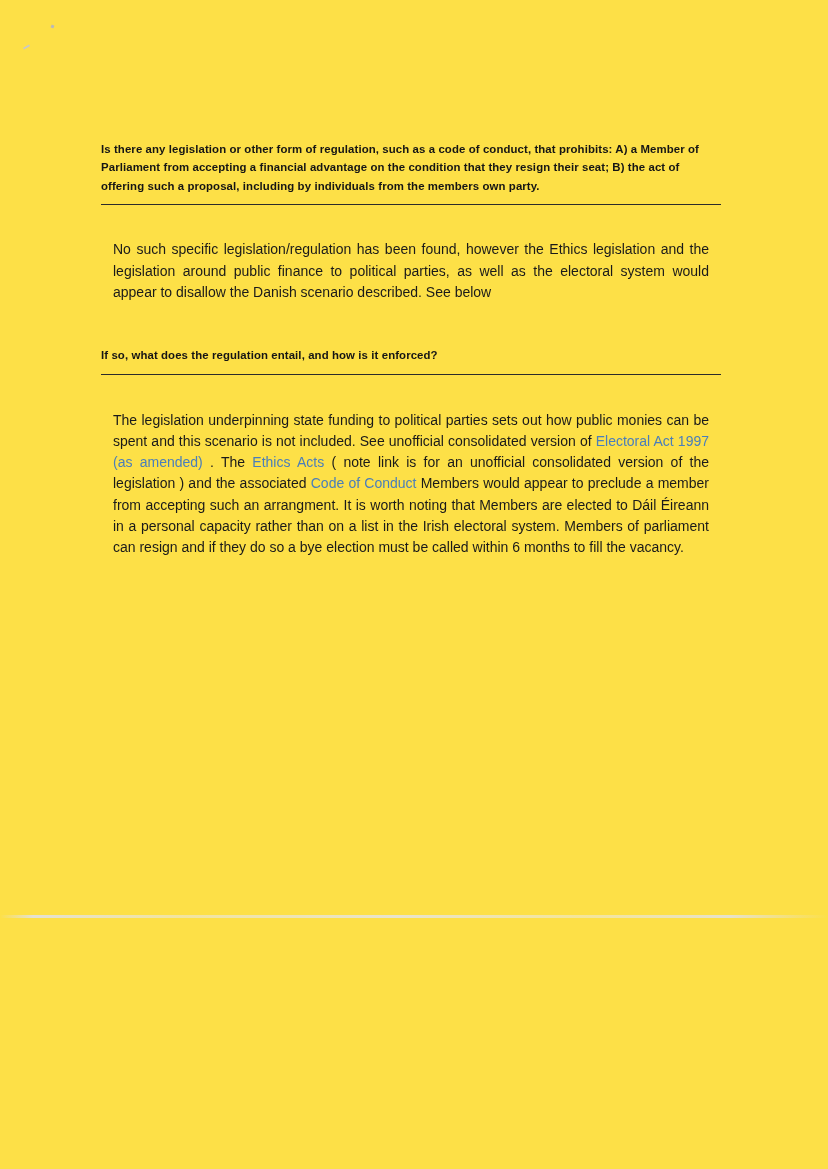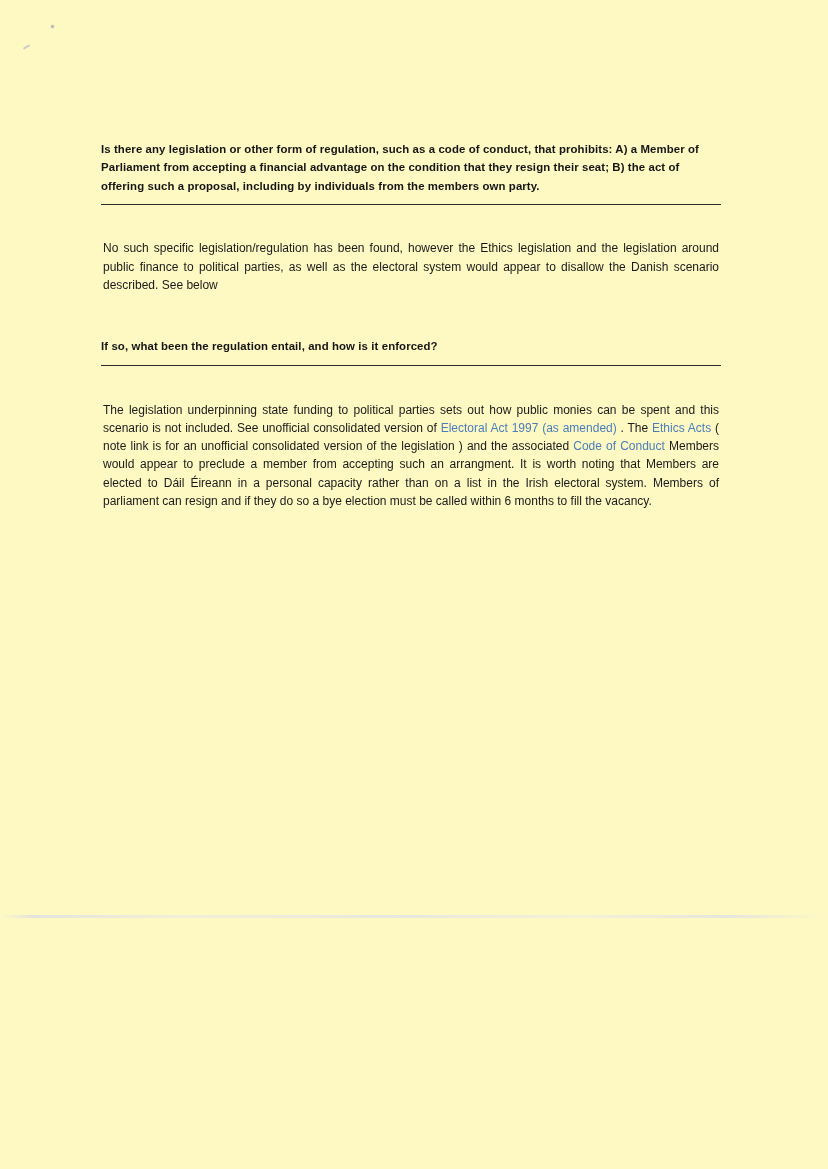--- a/index.html
+++ b/index.html
@@ -15,21 +15,21 @@
     position: relative;
     overflow: hidden;
   }
 
   .page {
     position: absolute;
     left: 0;
     top: 0;
     width: 828px;
     height: 1169px;
-    background: #fef9c3;
+    background: #fde047;
   }
 
   
   .speck {
     position: absolute;
     background: #b9b9b9;
   }
   .speck-a {
     left: 51px;
     top: 25px;
@@ -80,24 +80,24 @@
   }
 
   .rule {
     border: 0;
     border-top: 1.6px solid #2b2b2b;
     margin: 9px 0 0 0;
     width: 620px;
   }
 
   .answer {
-    font-size: 12px;
+    font-size: 14px;
     line-height: 1.52;
     color: #1a1a1a;
-    margin: 2px;
+    margin: 12px;
     text-align: justify;
   }
 
   .block-1 { margin-top: 34px; }
   .block-2-heading { margin-top: 43px; }
   .block-2-answer { margin-top: 35px; }
 
   a.doclink {
     color: #4a7ebb;
     text-decoration: none;
@@ -117,19 +117,19 @@
 
   <div class="content">
 
     <div>
       <p class="q-heading">Is there any legislation or other form of regulation, such as a code of conduct, that prohibits: A) a Member of Parliament from accepting a financial advantage on the condition that they resign their seat; B) the act of offering such a proposal, including by individuals from the members own party.</p>
       <hr class="rule">
       <p class="answer block-1">No such specific legislation/regulation has been found, however the Ethics legislation and the legislation around public finance to political parties, as well as the electoral system would appear to disallow the Danish scenario described. See below</p>
     </div>
 
     <div>
-      <p class="q-heading block-2-heading">If so, what been the regulation entail, and how is it enforced?</p>
+      <p class="q-heading block-2-heading">If so, what does the regulation entail, and how is it enforced?</p>
       <hr class="rule">
       <p class="answer block-2-answer"><span>The legislation underpinning state funding to political parties sets out how public monies can be spent and this scenario is not included. See unofficial consolidated version of </span><a class="doclink underlined" href="#">Electoral Act 1997 (as amended)</a><span> . The </span><a class="doclink underlined" href="#">Ethics Acts</a><span> ( note link is for an unofficial consolidated version of the legislation ) and the associated </span><a class="doclink" href="#">Code of Conduct</a><span> Members would appear to preclude a member from accepting such an arrangment. It is worth noting that Members are elected to Dáil Éireann in a personal capacity rather than on a list in the Irish electoral system. Members of parliament can resign and if they do so a bye election must be called within 6 months to fill the vacancy.</span></p>
     </div>
 
   </div>
 </div>
 
 </body></html>

